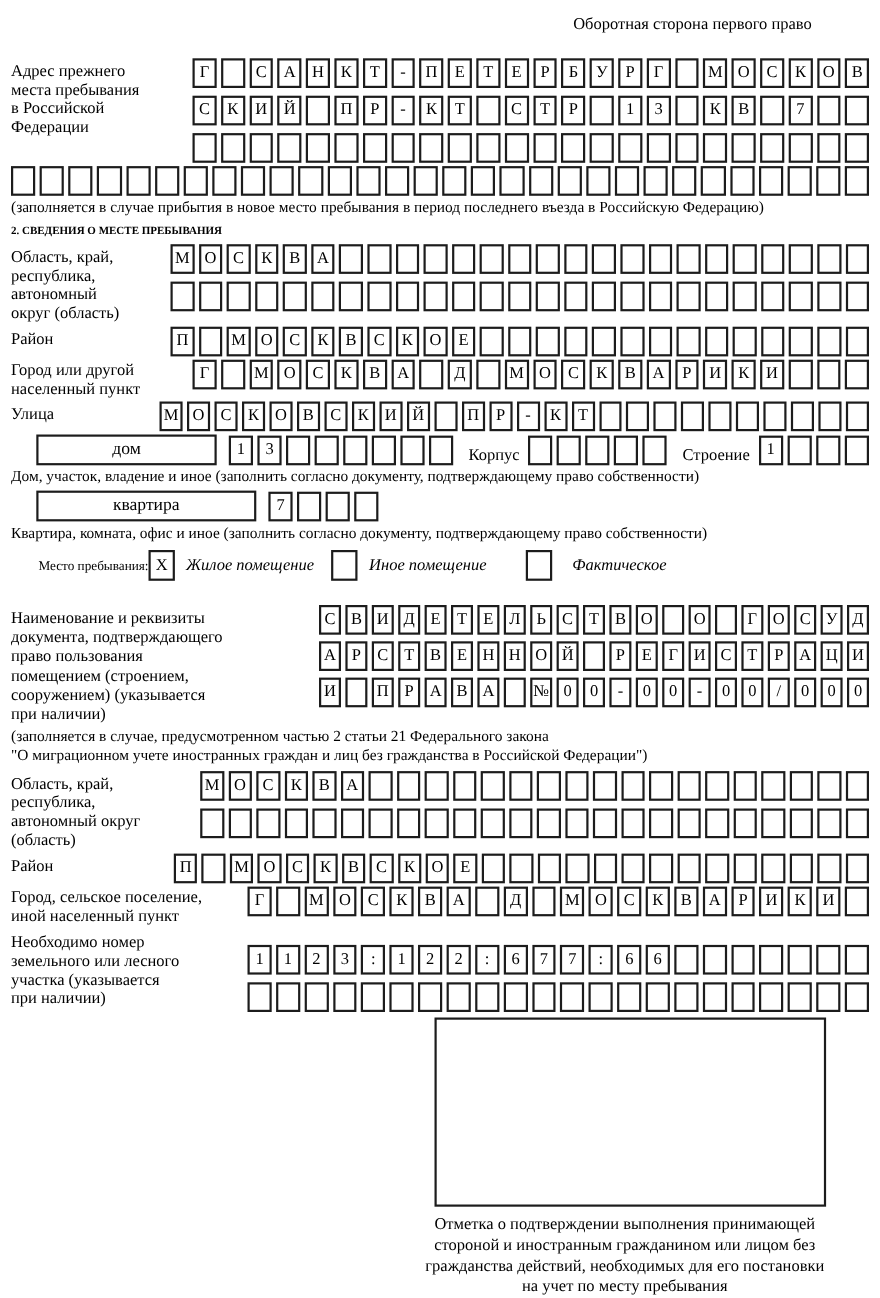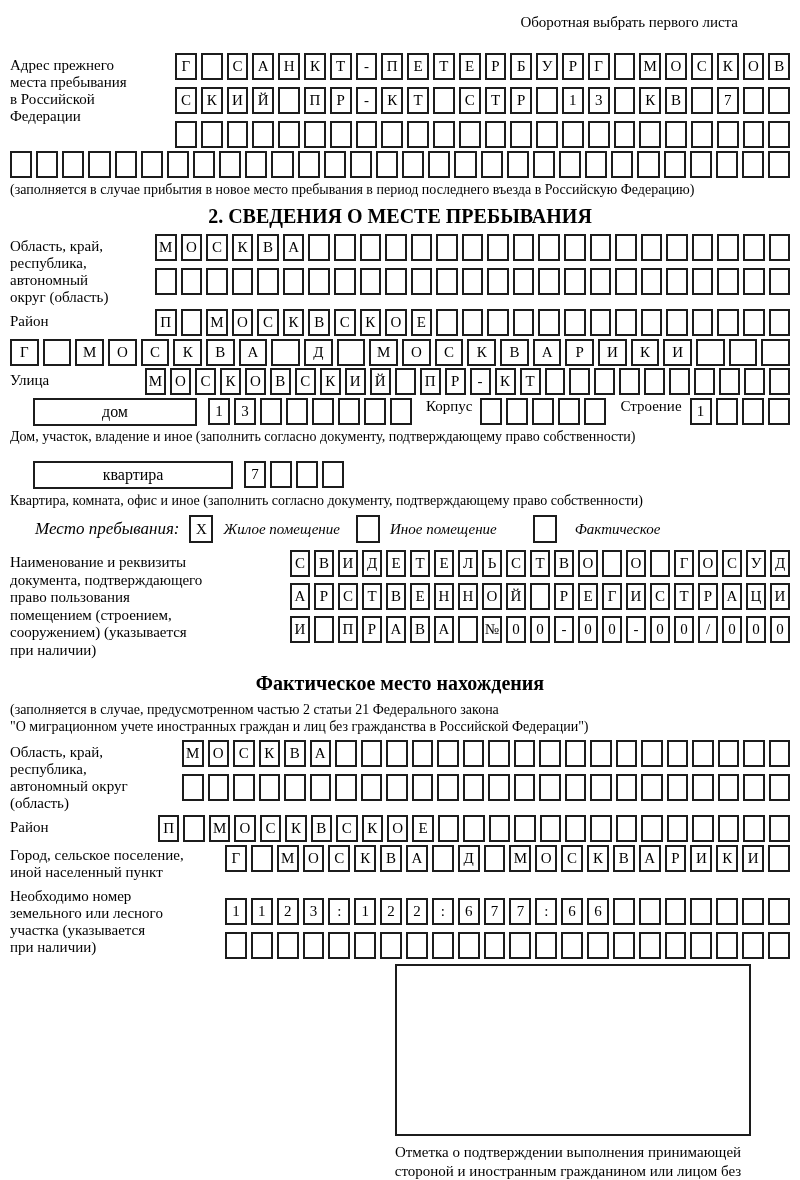--- a/index.html
+++ b/index.html
@@ -17,48 +17,48 @@
   .cells-col{flex:1;display:flex;flex-direction:column;gap:7px;}
   .cells{display:flex;gap:4px;flex:1;}
   .cell{flex:1;height:27px;border:2px solid #1c1c1c;box-sizing:border-box;background:#fff;
         display:flex;align-items:center;justify-content:center;font-size:15px;line-height:1;}
   .cells.fixed{flex:none;}
   .cells.fixed .cell{flex:0 0 22px;}
   .fullrow{margin-top:2px;}
 
   .caption{font-size:14px;line-height:17px;white-space:pre-line;}
   .center{text-align:left;}
-  .sec-title{font-size:20px;font-weight:bold;text-align:center;margin:7px 0 6px 0;}
-
-  .dom-row{display:flex;align-items:flex-start;margin:2px 0 2px 0;}
+  .sec-title{font-size:10px;font-weight:bold;margin:7px 0 6px 0;}
+
+  .dom-row{display:flex;align-items:flex-end;margin:2px 0 2px 0;}
   .label-box{border:2px solid #1c1c1c;height:28px;box-sizing:border-box;background:#fff;
              display:flex;align-items:center;justify-content:center;font-size:16px;flex:none;}
   .lb-dom{width:164px;margin-left:23px;margin-right:11px;}
   .lb-kv{width:200px;margin-left:23px;margin-right:11px;}
   .inline-label{font-size:15px;margin:0 8px 0 14px;}
 
   .mesto-row{display:flex;align-items:center;margin-top:6px;}
-  .mesto-label{font-size:17px;margin-left:25px;margin-right:10px;font-style:italic;}
+  .mesto-label{font-size:12px;margin-left:25px;}
   .checkbox{width:24px;height:28px;border:2px solid #1c1c1c;box-sizing:border-box;
             display:flex;align-items:center;justify-content:center;font-size:15px;flex:none;}
   .opt{font-size:15px;margin-left:10px;margin-right:16px;font-style:italic;}
   .opt-last{margin-right:0;}
   .gap20{margin-left:20px;}
 
   .stamp-box{width:356px;height:172px;border:2px solid #1c1c1c;box-sizing:border-box;
              margin-left:385px;margin-top:5px;background:#fff;}
   .stamp-caption{width:480px;margin-left:318px;margin-top:7px;text-align:center;
                  font-size:15px;line-height:19px;white-space:pre-line;}
 </style>
 </head>
 <body>
 
 <div class="form">
 
-  <div class="header-note">Оборотная выбрать первого листа</div>
+  <div class="header-note">Оборотная сторона первого право</div>
 
   <div class="field-row">
     <div class="label w165">Адрес прежнего
 места пребывания
 в Российской
 Федерации</div>
     <div class="cells-col">
       <div class="cells">
           <div class="cell">Г</div>
           <div class="cell"></div>
@@ -263,20 +263,22 @@
         <div class="cell"></div>
         <div class="cell"></div>
         <div class="cell"></div>
         <div class="cell"></div>
         <div class="cell"></div>
         <div class="cell"></div>
       </div>
   </div>
 
   <div class="field-row" style="margin-bottom:2px;">
+    <div class="label w165" style="padding-top:2px;">Город или другой
+населенный пункт</div>
     <div class="cells">
         <div class="cell">Г</div>
         <div class="cell"></div>
         <div class="cell">М</div>
         <div class="cell">О</div>
         <div class="cell">С</div>
         <div class="cell">К</div>
         <div class="cell">В</div>
         <div class="cell">А</div>
         <div class="cell"></div>
@@ -353,42 +355,42 @@
     <div class="inline-label">Строение</div>
     <div class="cells fixed">
         <div class="cell">1</div>
         <div class="cell"></div>
         <div class="cell"></div>
         <div class="cell"></div>
       </div>
   </div>
   <div class="caption">Дом, участок, владение и иное (заполнить согласно документу, подтверждающему право собственности)</div>
 
-  <div class="dom-row" style="margin-top:16px;">
+  <div class="dom-row" style="margin-top:4px;">
     <div class="label-box lb-kv">квартира</div>
     <div class="cells fixed">
         <div class="cell">7</div>
         <div class="cell"></div>
         <div class="cell"></div>
         <div class="cell"></div>
       </div>
   </div>
   <div class="caption" style="margin-top:3px;">Квартира, комната, офис и иное (заполнить согласно документу, подтверждающему право собственности)</div>
 
   <div class="mesto-row">
     <span class="mesto-label">Место пребывания:</span>
     <div class="checkbox">X</div>
     <span class="opt">Жилое помещение</span>
     <div class="checkbox"></div>
     <span class="opt">Иное помещение</span>
     <div class="checkbox gap20"></div>
     <span class="opt opt-last" style="margin-left:18px;">Фактическое</span>
   </div>
 
-  <div class="field-row" style="margin-top:7px;">
+  <div class="field-row" style="margin-top:22px;">
     <div class="label" style="width:280px;line-height:17.5px;">Наименование и реквизиты
 документа, подтверждающего
 право пользования
 помещением (строением,
 сооружением) (указывается
 при наличии)</div>
     <div class="cells-col" style="gap:6px;">
       <div class="cells">
           <div class="cell">С</div>
           <div class="cell">В</div>
@@ -454,21 +456,20 @@
           <div class="cell">0</div>
           <div class="cell">0</div>
           <div class="cell">/</div>
           <div class="cell">0</div>
           <div class="cell">0</div>
           <div class="cell">0</div>
         </div>
     </div>
   </div>
 
-  <div class="sec-title" style="margin-top:13px;">Фактическое место нахождения</div>
   <div class="caption center">(заполняется в случае, предусмотренном частью 2 статьи 21 Федерального закона
 "О миграционном учете иностранных граждан и лиц без гражданства в Российской Федерации")</div>
 
   <div class="field-row" style="margin-top:5px;">
     <div class="label w172">Область, край,
 республика,
 автономный округ
 (область)</div>
     <div class="cells-col">
       <div class="cells">

